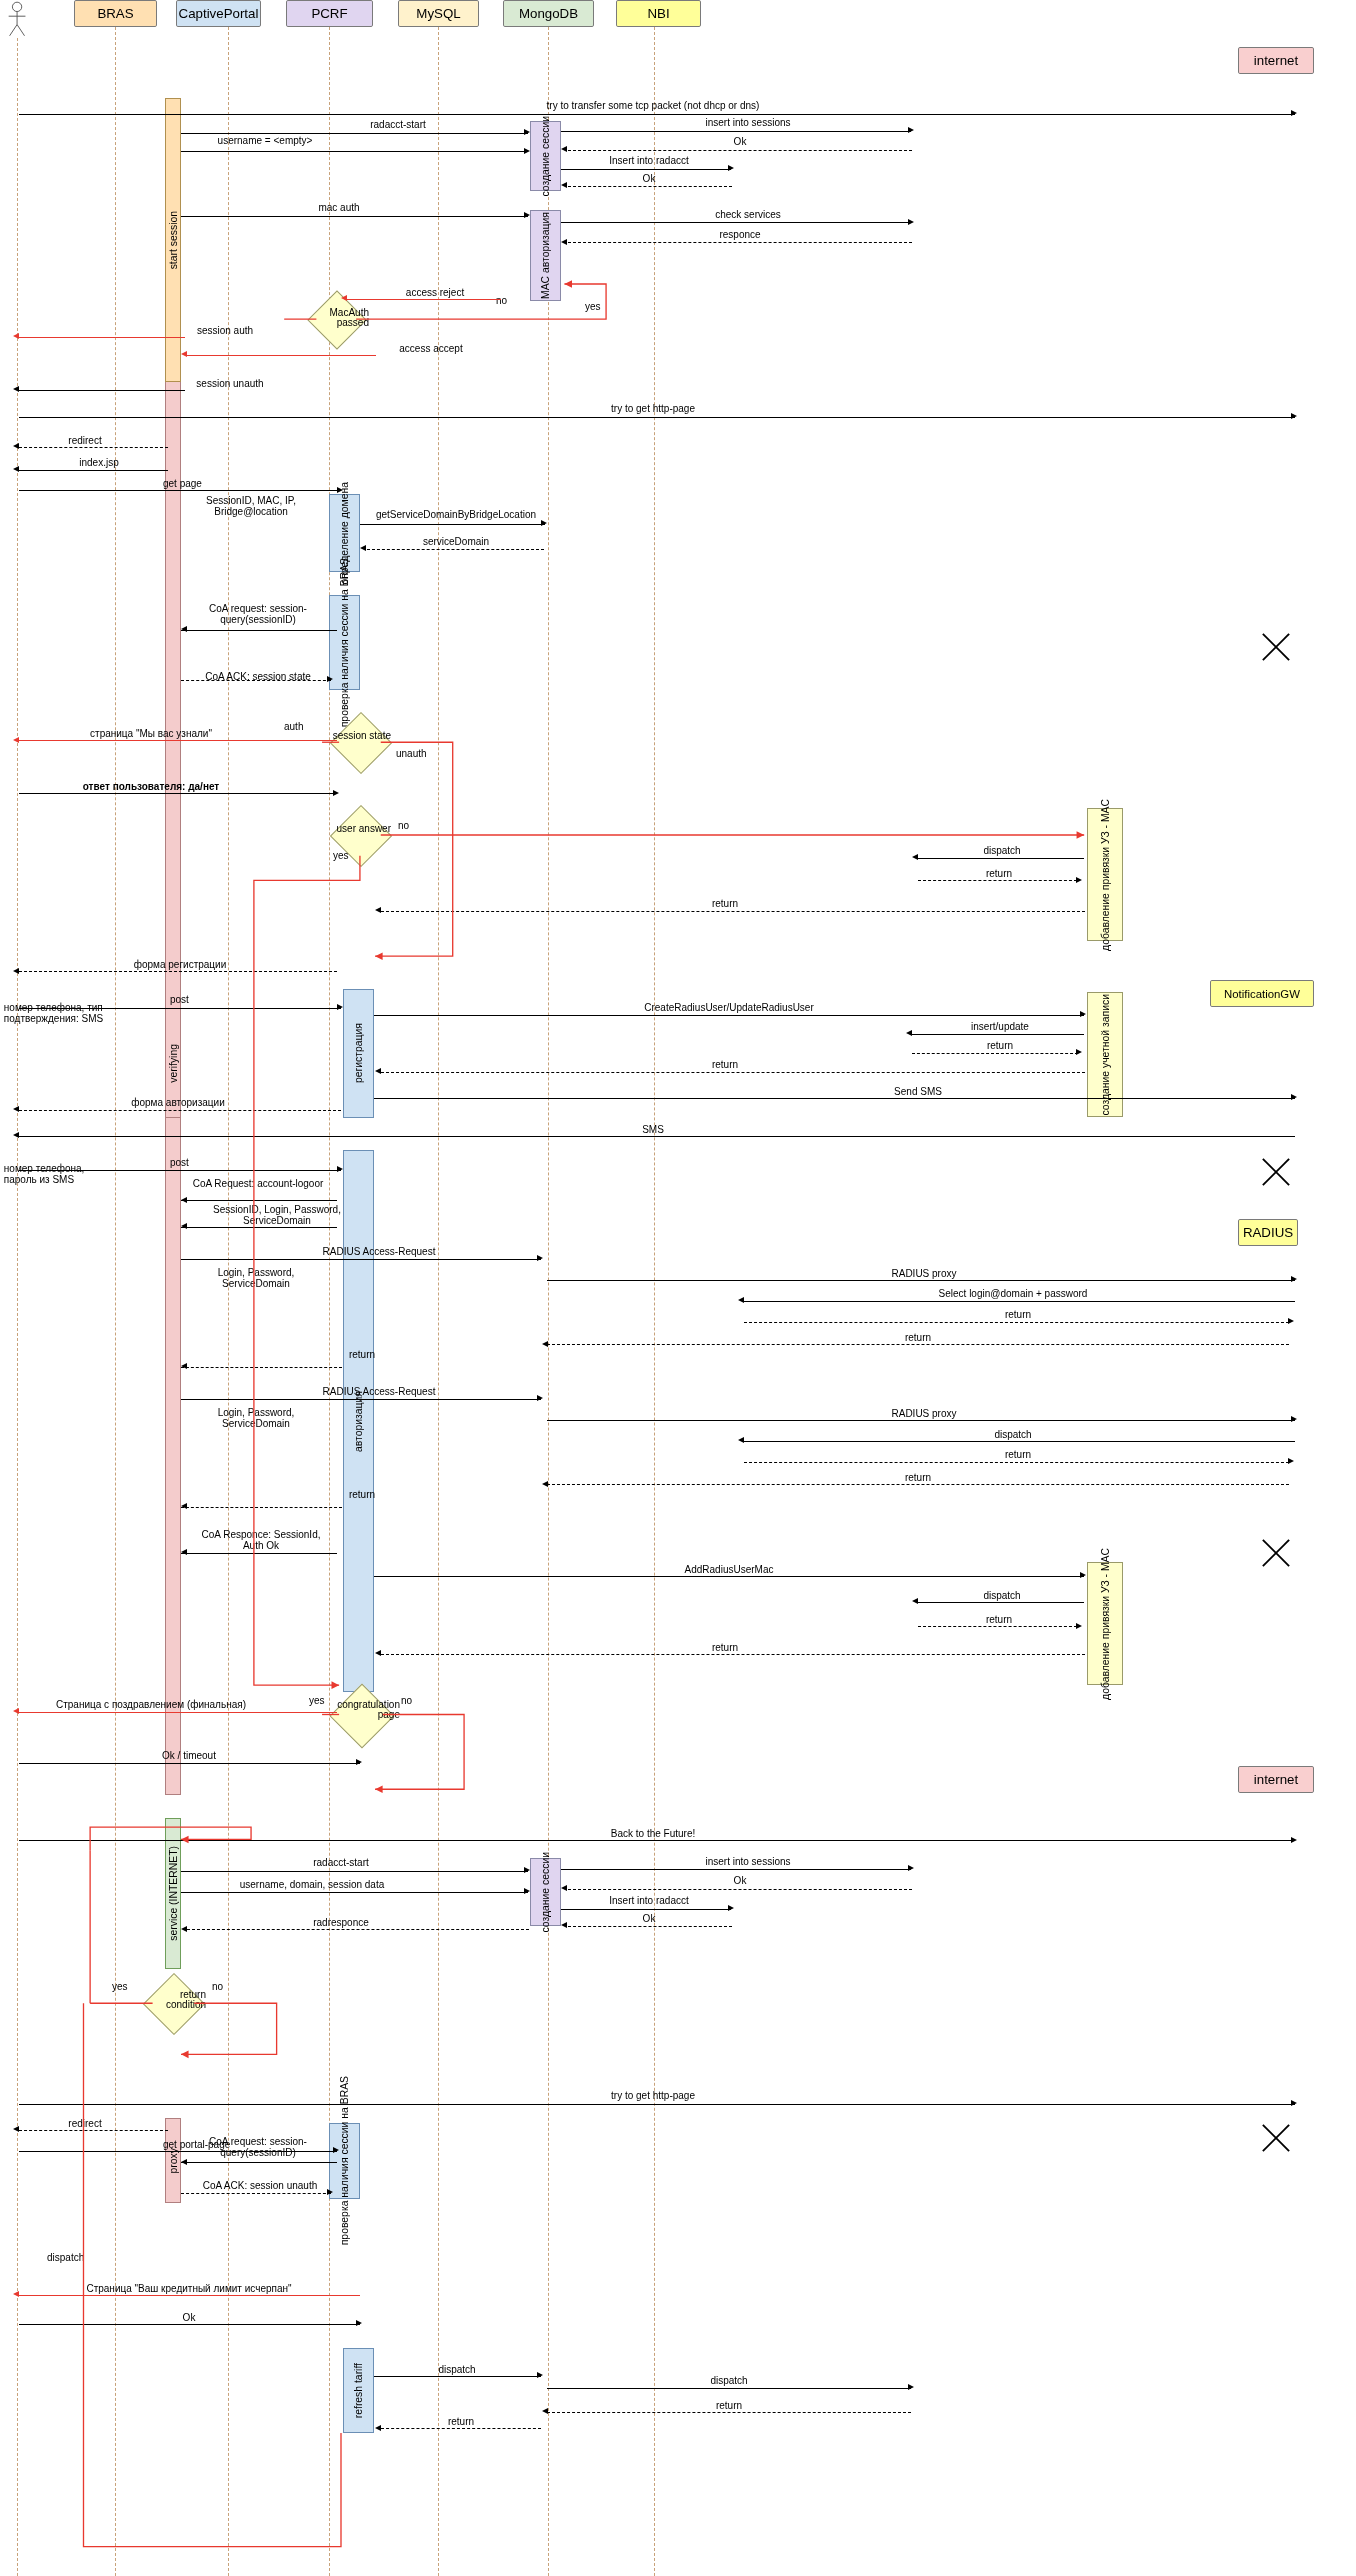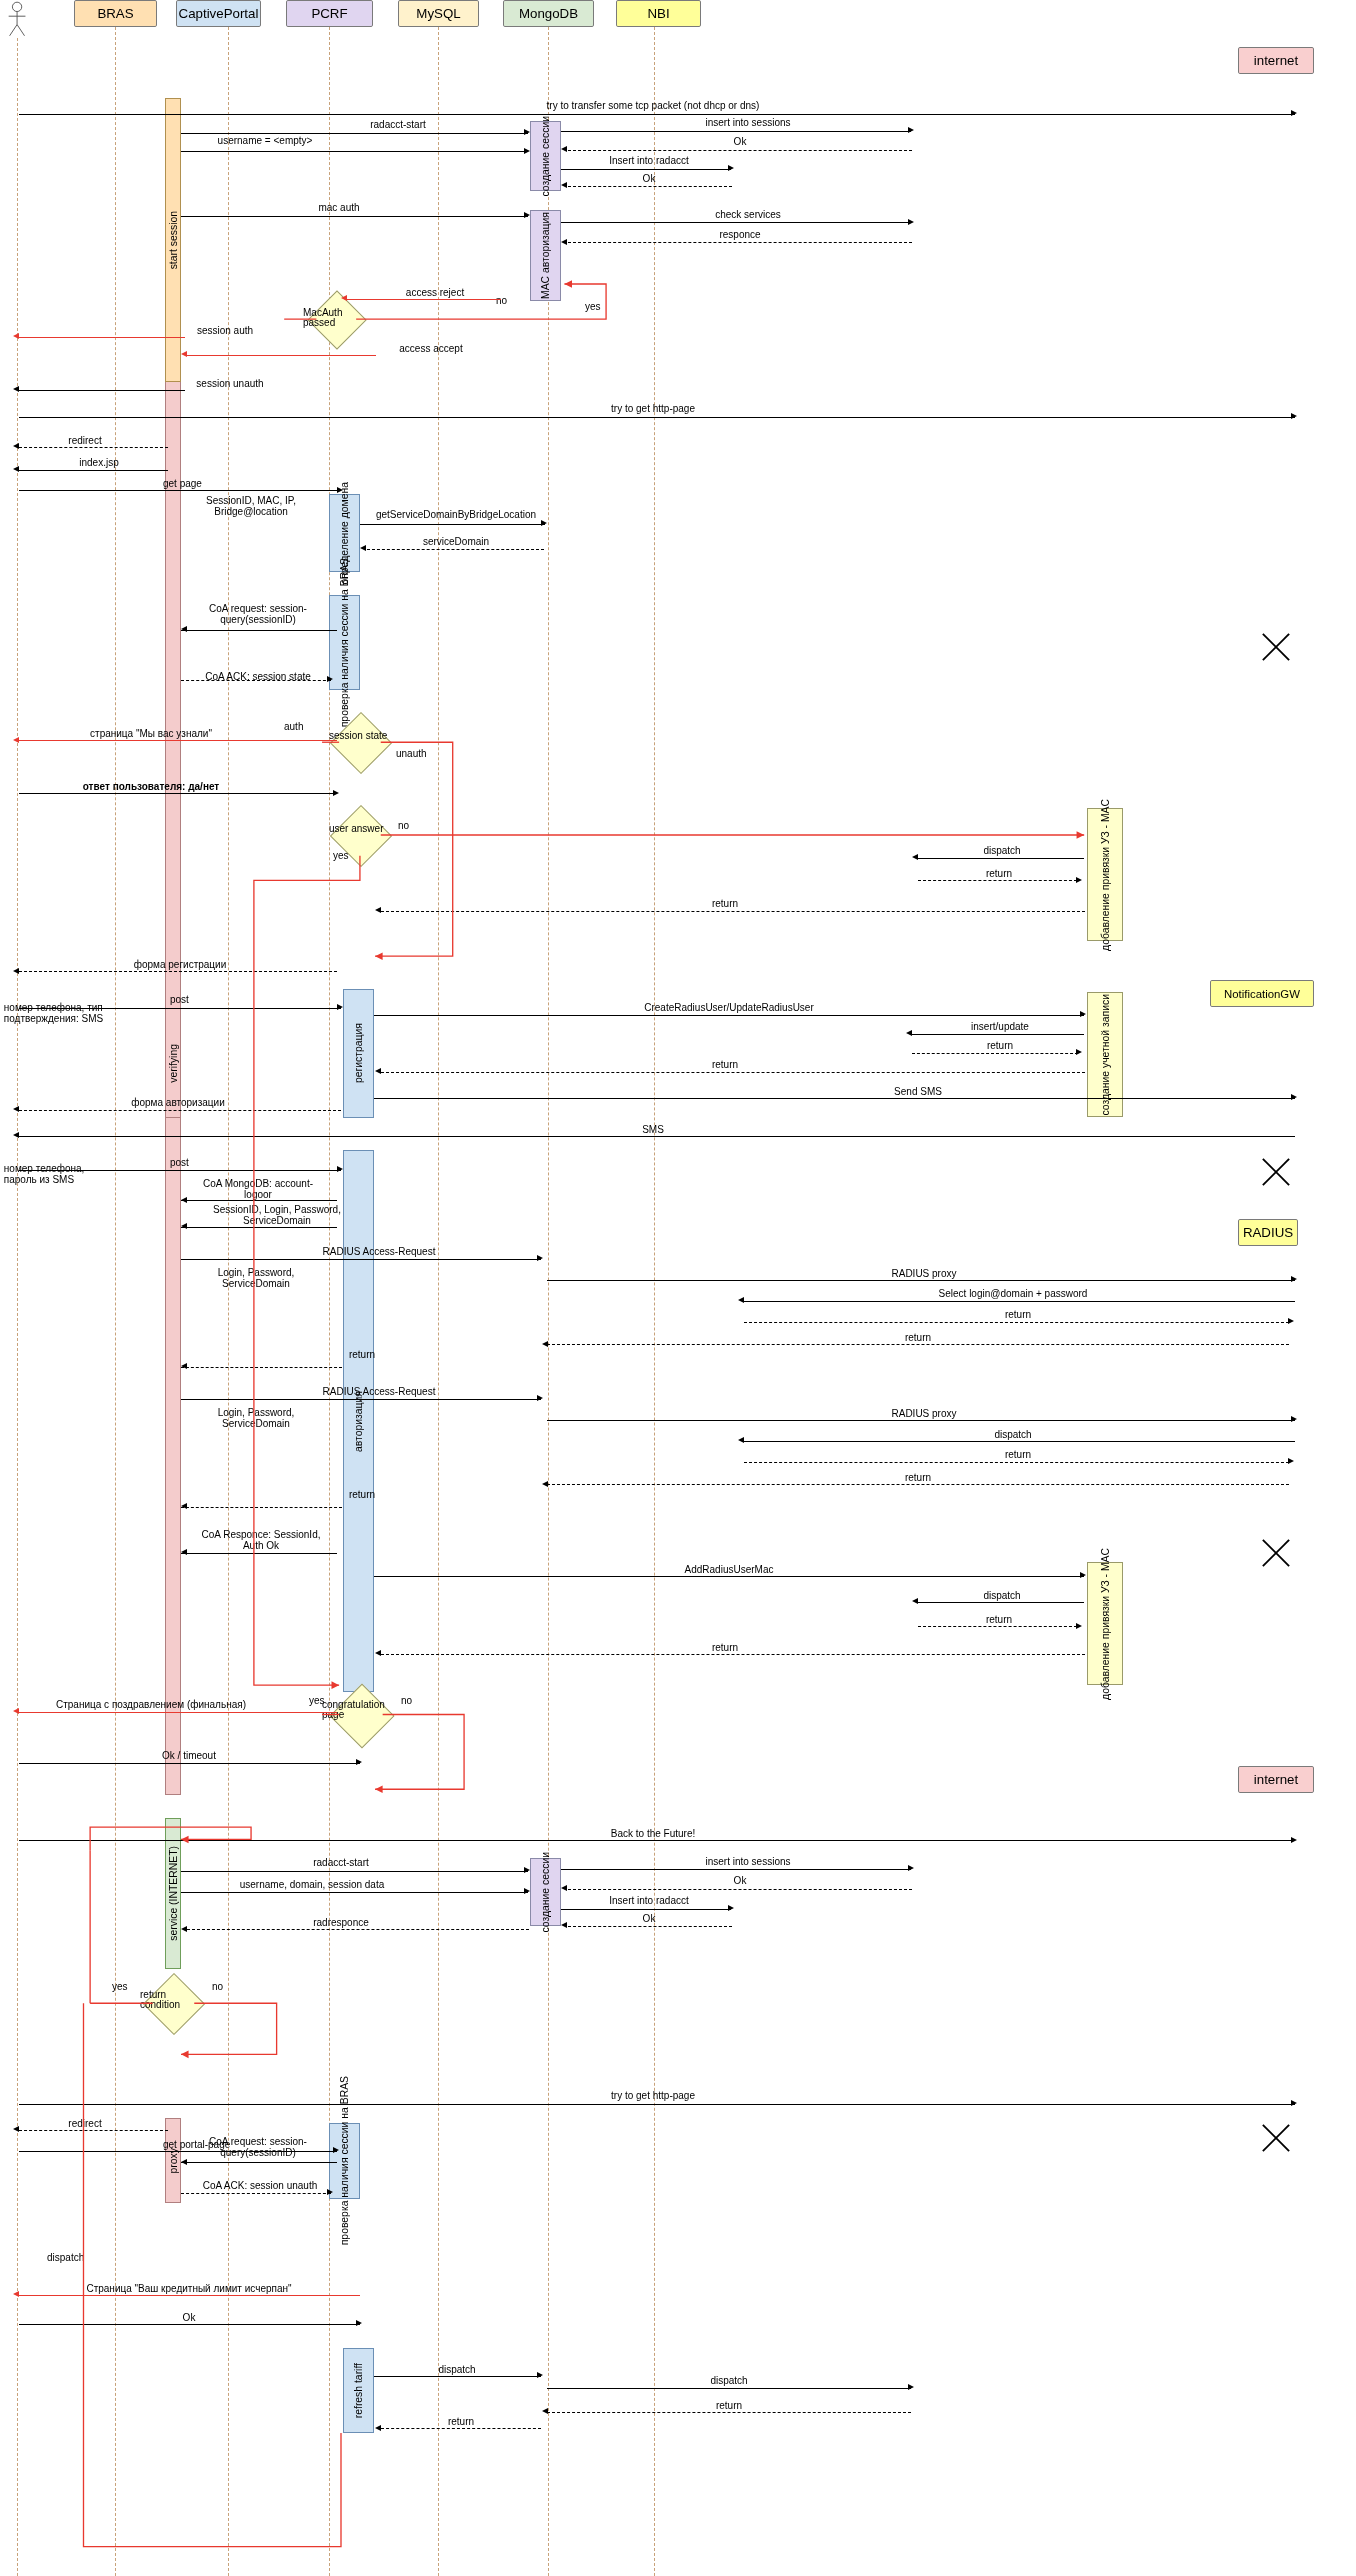--- a/index.html
+++ b/index.html
@@ -17,21 +17,21 @@
   .lbl.c{transform:translateX(-50%);}
   .arrow{position:absolute;height:0;border-top:0.9px solid #000;}
   .arrow.dash{border-top:0.9px dashed #000;}
   .arrow.red{border-top-color:#e8392f;}
   .ah{position:absolute;width:0;height:0;}
   .ah.r{border-top:3.8px solid transparent;border-bottom:3.8px solid transparent;border-left:6.6px solid #000;}
   .ah.l{border-top:3.8px solid transparent;border-bottom:3.8px solid transparent;border-right:6.6px solid #000;}
   .ah.l.red{border-right-color:#e8392f;}
   .diamond{position:absolute;background:#ffffcc;border:0.9px solid #9a9a6a;
       transform:rotate(45deg);}
-  .dtext{position:absolute;font-size:10px;text-align:left;line-height:10.4px;}
+  .dtext{position:absolute;font-size:10px;text-align:right;line-height:10.4px;}
   .xmark{position:absolute;}
   .stick{position:absolute;}
 </style>
 </head>
 <body>
 
 <div id="canvas">
 
   <svg class="stick" style="left:3.8px;top:0px;" width="28" height="38" viewBox="0 0 30 40">
     <circle cx="14" cy="7" r="5" fill="none" stroke="#555"></circle>
@@ -328,21 +328,21 @@
   <div class="arrow" style="left:19px;top:1170px;width:322px;"></div>
   <div class="ah r" style="left:337px;top:1166px;"></div>
   <div class="lbl" style="left:3.8px;top:1163px;width:114px;white-space:normal;line-height:11.4px;">
     <span>номер телефона, пароль из SMS</span>
   </div>
   <div class="lbl" style="left:170px;top:1157px;">post</div>
 
   <div class="arrow" style="left:181px;top:1200px;width:156px;"></div>
   <div class="ah l" style="left:181px;top:1197px;"></div>
   <div class="lbl c" style="left:258px;top:1178px;width:133px;text-align:center;white-space:normal;line-height:11.4px;">
-    <span>CoA MongoDB: account-logoor</span>
+    <span>CoA Request: account-logoor</span>
   </div>
 
   <div class="arrow" style="left:181px;top:1227px;width:156px;"></div>
   <div class="ah l" style="left:181px;top:1223px;"></div>
   <div class="lbl c" style="left:265px;top:1204px;width:133px;text-align:center;white-space:normal;line-height:11.4px;margin-left:12px;">
     <span>SessionID, Login, Password, ServiceDomain</span>
   </div>
 
   <div class="arrow" style="left:181px;top:1259px;width:360px;"></div>
   <div class="ah r" style="left:537px;top:1255px;"></div>

